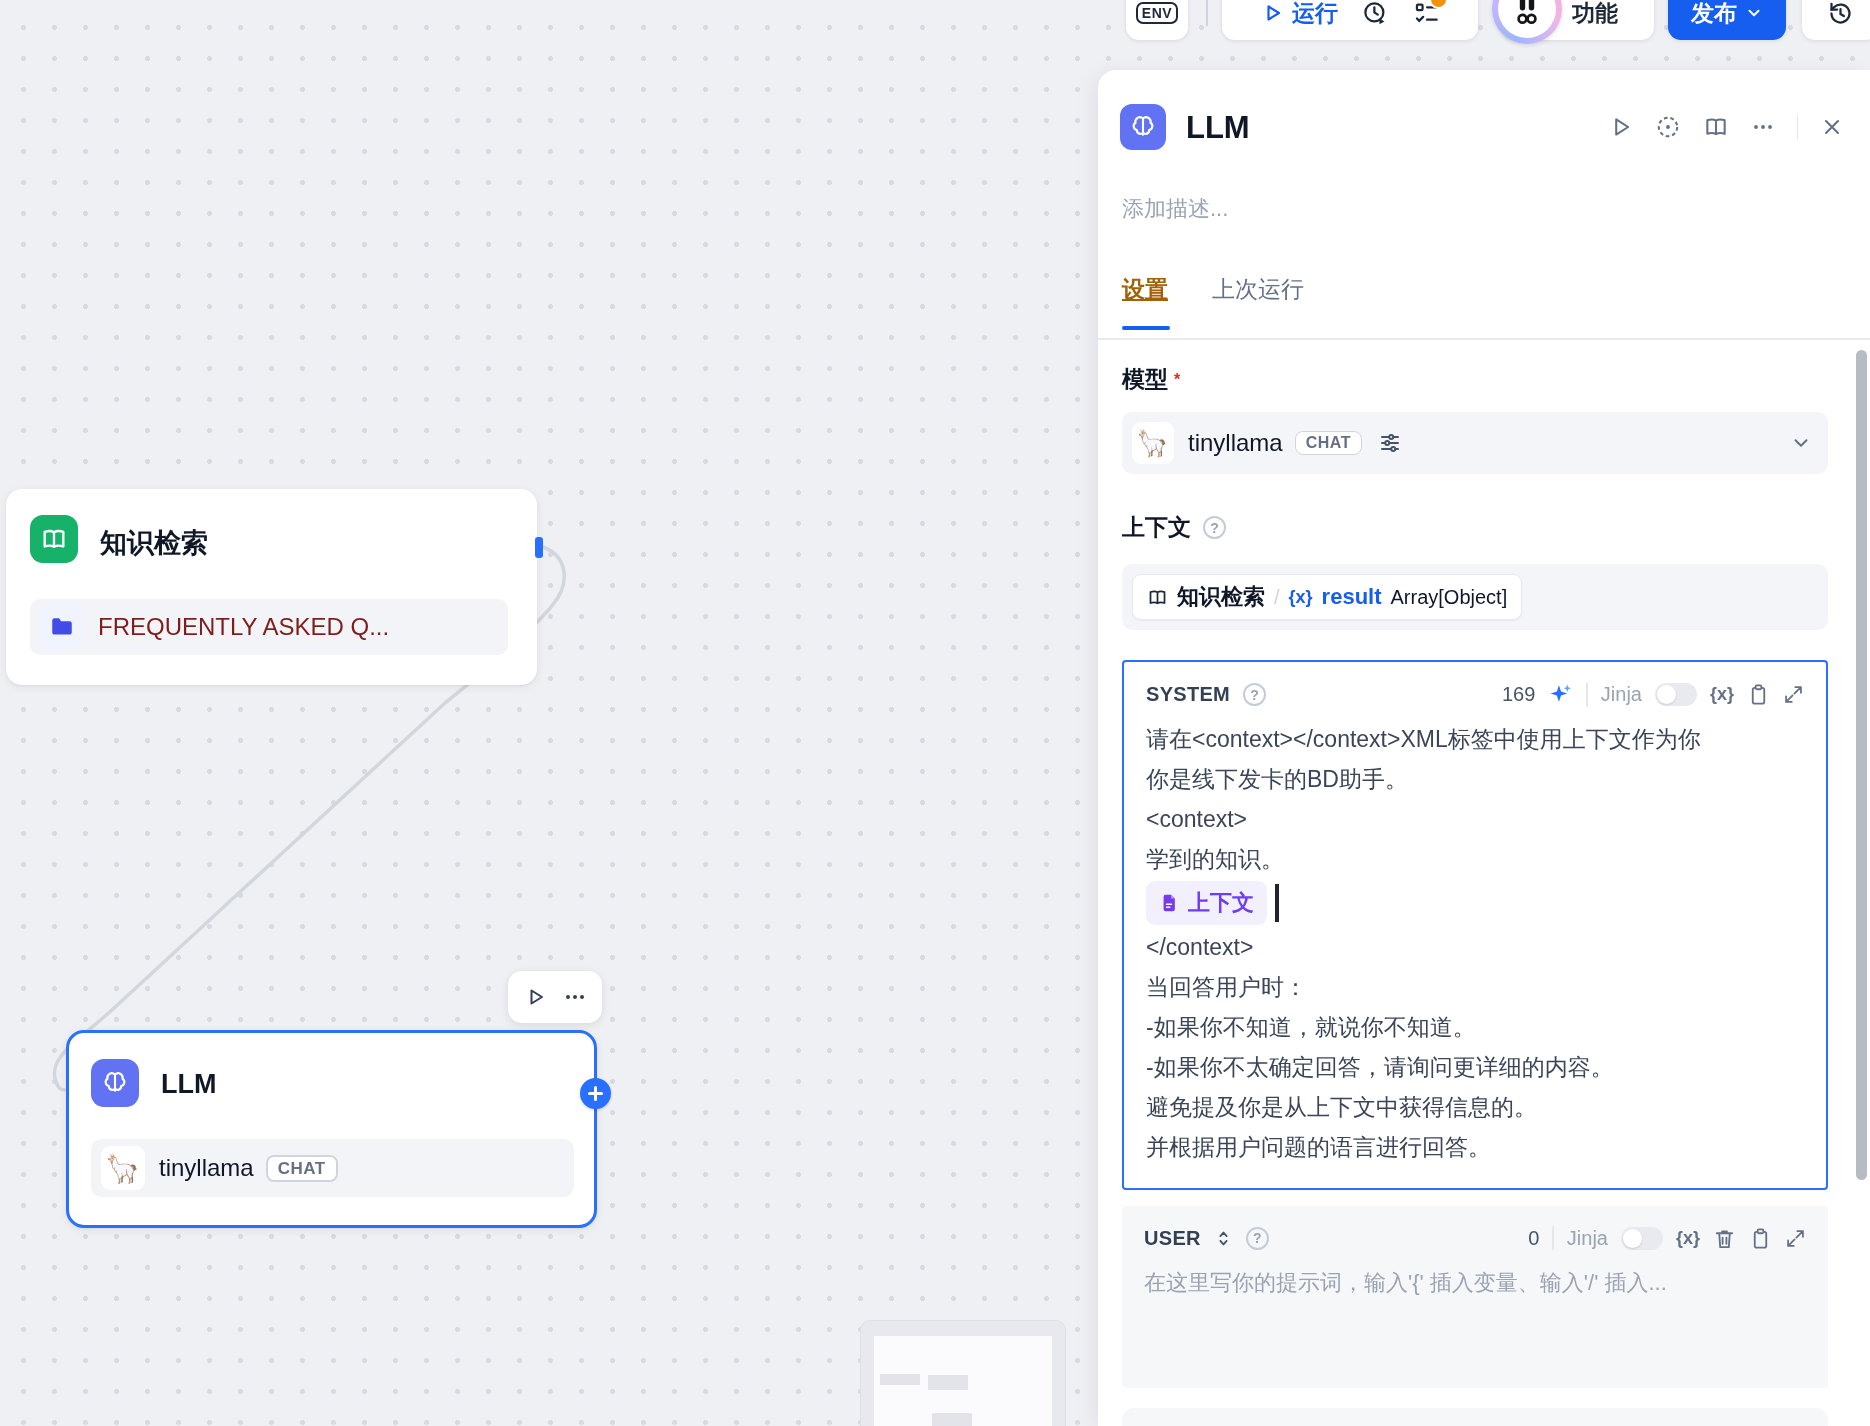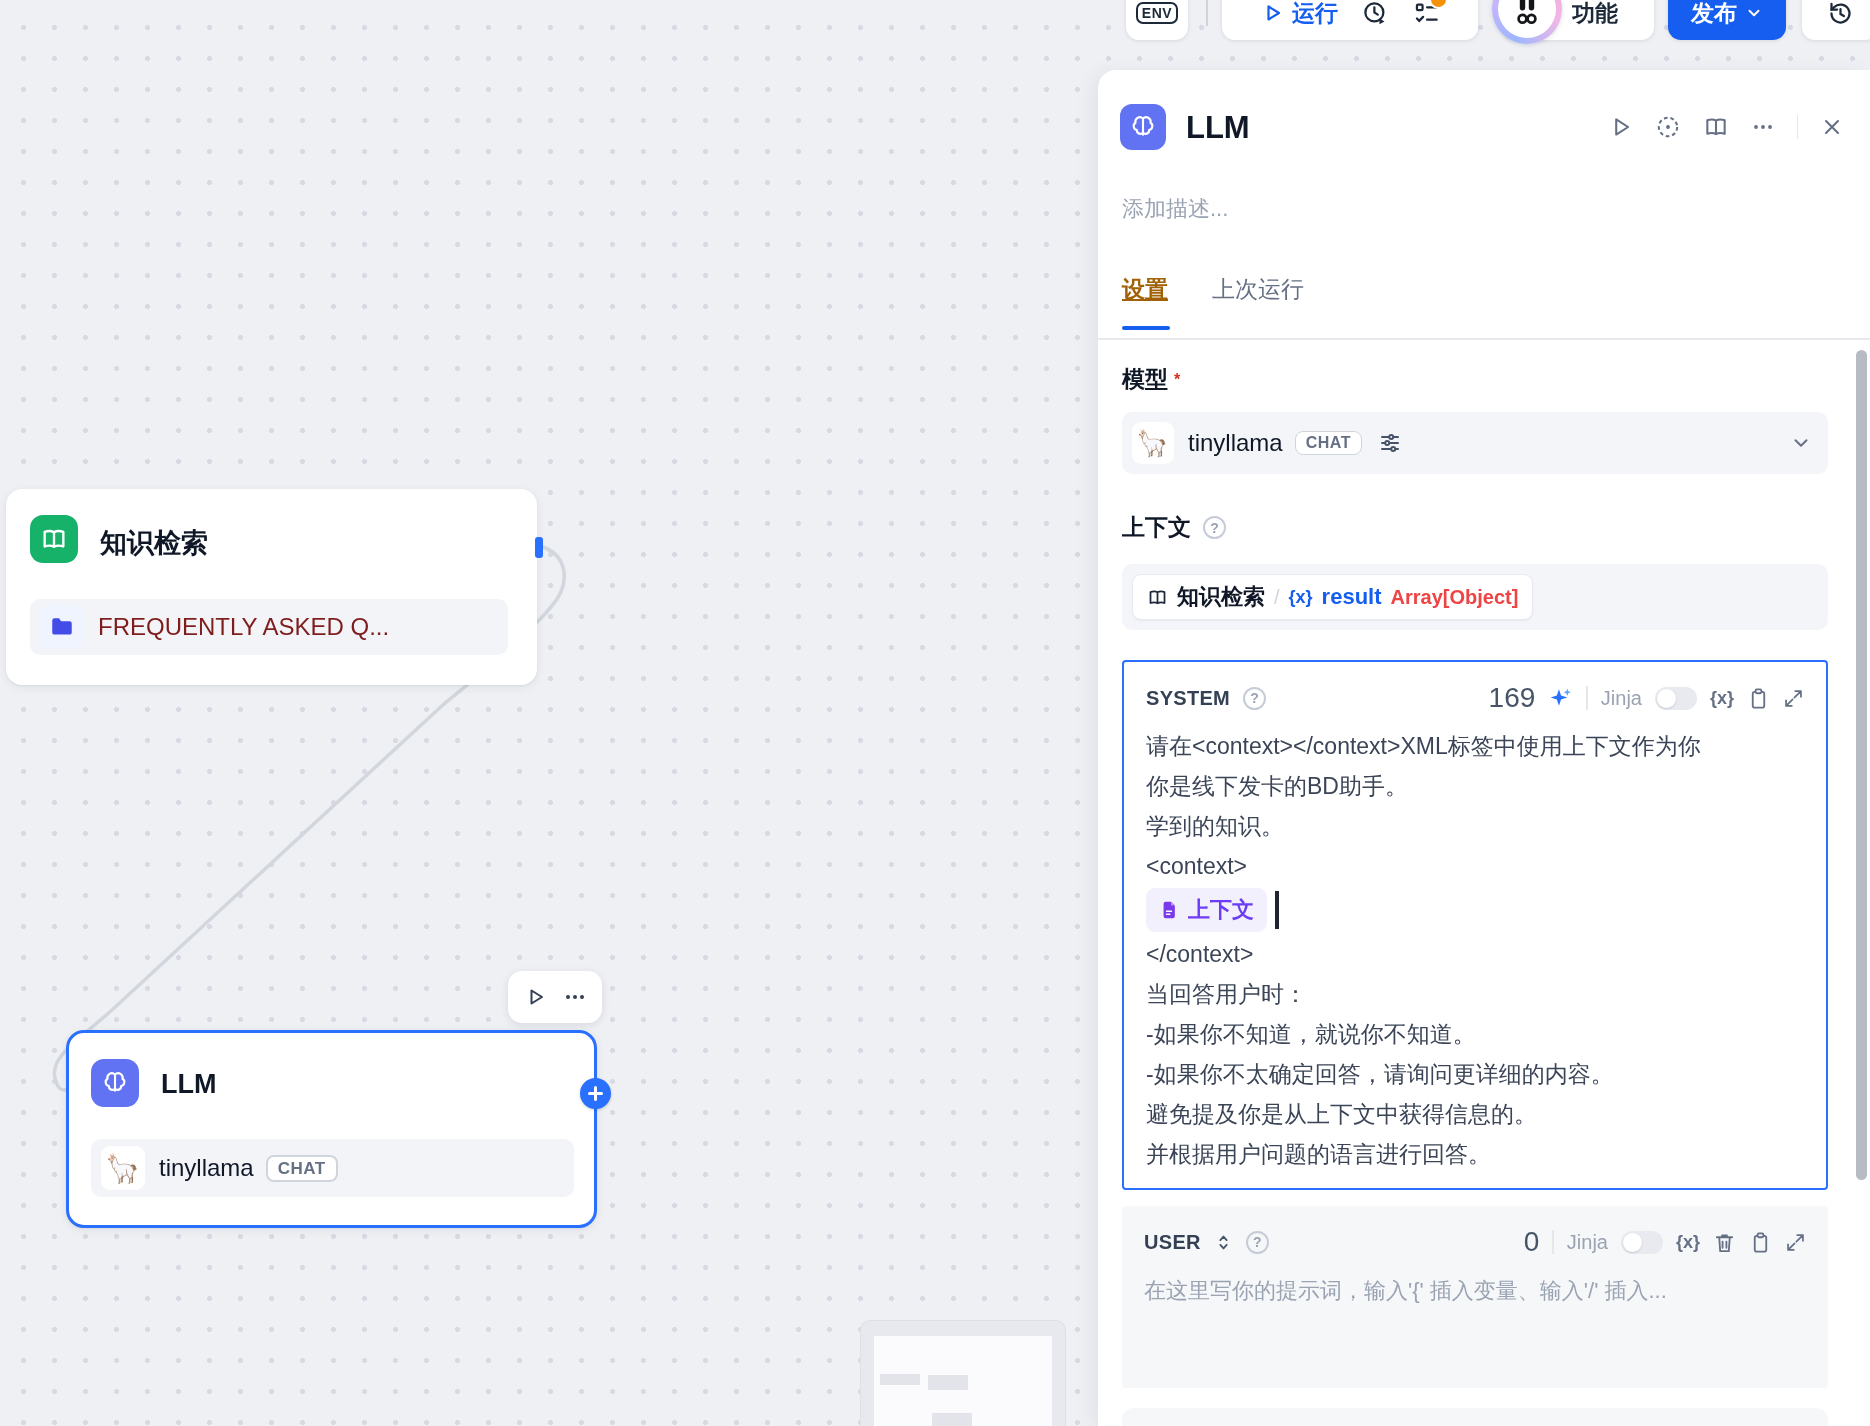--- a/index.html
+++ b/index.html
@@ -130,32 +130,32 @@
   #context-label { left:24px; top:442px; display:flex; align-items:center; gap:12px; }
   #context-box { left:24px; top:494px; width:706px; height:66px; background:#f4f5f8;
     border-radius:10px; display:flex; align-items:center; padding:0 10px; }
   #context-pill { display:inline-flex; align-items:center; gap:9px; height:46px;
     background:#fff; border:1px solid #e7eaf0; border-radius:9px; padding:0 14px;
     box-shadow:0 1px 2px rgba(16,24,40,.06); }
   #context-pill .node-name { font-size:22px; font-weight:600; color:#101828; }
   #context-pill .sep { font-size:20px; color:#d0d5dd; }
   .var-token { font-size:18px; font-weight:700; color:#155eef; }
   #context-pill .var-name { font-size:22px; font-weight:700; color:#155eef; }
-  #context-pill .var-type { font-size:20px; color:#ef4444;font-weight:bold; }
+  #context-pill .var-type { font-size:20px; color:#0f172a; }
 
   .prompt-box { position:absolute; left:24px; width:706px; border-radius:4px; }
   #system-box { top:590px; height:530px; background:#fff; border:2.5px solid #2970ff;
     padding:20px 22px 0; }
   #user-box { top:1136px; height:182px; background:#f6f7f9; padding:20px 22px 0; }
   #next-box { left:24px; top:1338px; width:706px; height:80px; background:#f6f7f9;
     border-radius:12px; }
 
   .prompt-head { display:flex; align-items:center; gap:13px; color:#667085; }
   .role-label { font-size:20px; font-weight:800; color:#344054; letter-spacing:.3px; }
-  .tok-count { margin-left:auto; font-size:28px; color:#475467; }
+  .tok-count { margin-left:auto; font-size:20px; color:#475467; }
   .jinja { font-size:20px; color:#9aa3b2; }
   .toggle { width:42px; height:23px; border-radius:12px; background:#e8eaf0;
     position:relative; flex:0 0 auto; }
   .toggle .knob { position:absolute; left:2px; top:2px; width:19px; height:19px;
     border-radius:50%; background:#fff; box-shadow:0 1px 2px rgba(16,24,40,.15); }
   .gray-token { font-size:18px; font-weight:700; color:#667085; }
 
   #system-content { margin-top:12px; font-size:23px; color:#3b4557; }
   #system-content .pline { height:40px; line-height:40px; white-space:nowrap; }
   #chip-line { height:48px; display:flex; align-items:center; }
@@ -412,22 +412,22 @@
         </span>
         <span>
           <svg width="21" height="21" viewBox="0 0 24 24" fill="none" stroke="#667085" stroke-width="2" stroke-linecap="round" stroke-linejoin="round">
             <path d="M14 3.5h6.5V10M20.5 3.5L13 11M10 20.5H3.5V14M3.5 20.5L11 13"></path>
           </svg>
         </span>
       </div>
       <div id="system-content">
         <div class="pline">请在&lt;context&gt;&lt;/context&gt;XML标签中使用上下文作为你</div>
         <div class="pline">你是线下发卡的BD助手。</div>
+        <div class="pline">&lt;context&gt;</div>
         <div class="pline">学到的知识。</div>
-        <div class="pline">&lt;context&gt;</div>
         <div id="chip-line">
           <span id="context-chip">
             <svg width="20" height="20" viewBox="0 0 24 24">
               <path d="M5.5 4.5A2.5 2.5 0 0 1 8 2h6.5L19 6.5v13a2.5 2.5 0 0 1-2.5 2.5H8a2.5 2.5 0 0 1-2.5-2.5v-15z" fill="#7a3aec"></path>
               <path d="M9 13.5h6M9 17h4" stroke="#fff" stroke-width="1.7" stroke-linecap="round"></path>
               <path d="M14.5 2L19 6.5h-4.5z" fill="#b79bf7"></path>
             </svg>
             <span>上下文</span>
           </span>
           <span id="caret"></span>

